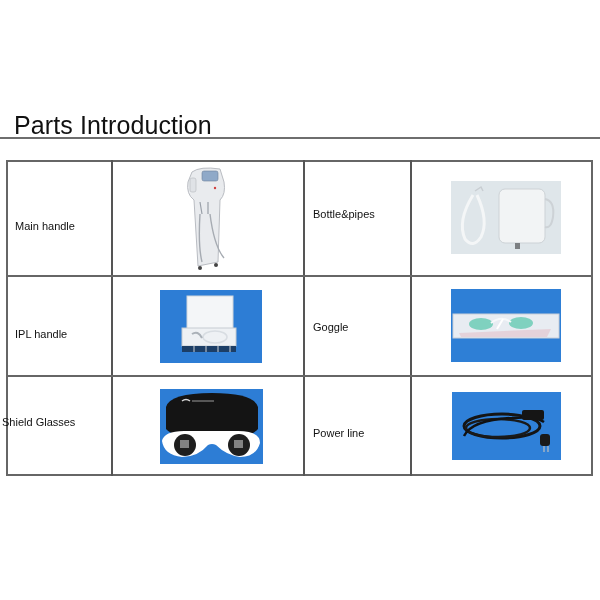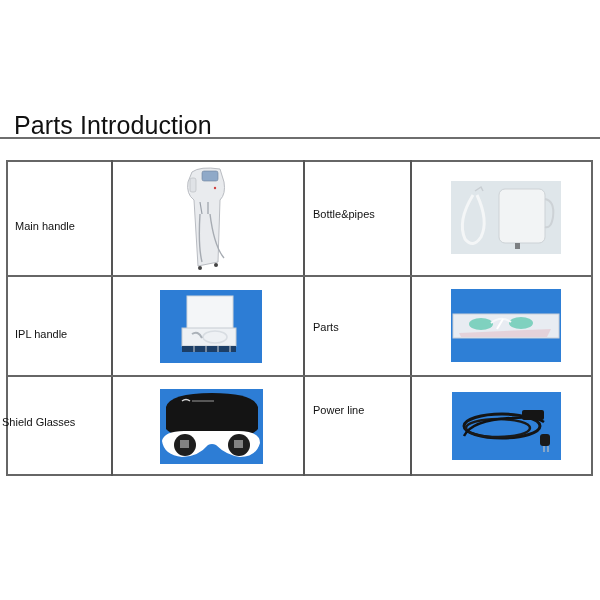--- a/index.html
+++ b/index.html
@@ -62,21 +62,21 @@
       <svg width="102" height="73" viewBox="0 0 102 73">
         <rect width="102" height="73" fill="#2d7dd5"></rect>
         <rect x="27" y="6" width="46" height="34" fill="#f4f6f8" stroke="#cfd5db" stroke-width="1"></rect>
         <rect x="22" y="38" width="54" height="18" fill="#eef1f4" stroke="#c6ccd2" stroke-width="1"></rect>
         <ellipse cx="55" cy="47" rx="12" ry="6" fill="none" stroke="#d8dde2" stroke-width="1.5"></ellipse>
         <path d="M32 44 Q38 40 42 48" stroke="#aab1b8" stroke-width="2" fill="none"></path>
         <rect x="22" y="56" width="54" height="6" fill="#1c3e66"></rect>
         <path d="M34 56 L34 62 M46 56 L46 62 M58 56 L58 62 M70 56 L70 62" stroke="#c8cfd6" stroke-width="1"></path>
       </svg>
     </div>
-    <div class="label" style="left:313px; top:321px">Parts</div>
+    <div class="label" style="left:313px; top:321px">Goggle</div>
     <div class="img" style="left:451px; top:289px">
       <svg width="110" height="73" viewBox="0 0 110 73">
         <rect width="110" height="73" fill="#2e7fd6"></rect>
         <rect x="2" y="25" width="106" height="24" fill="#e8ecf2" stroke="#c9cfd8" stroke-width="1"></rect>
         <path d="M8 44 L100 40 L96 48 L10 48 Z" fill="#e4c8d0" opacity="0.7"></path>
         <ellipse cx="30" cy="35" rx="12" ry="6" fill="#7fd1bf"></ellipse>
         <ellipse cx="70" cy="34" rx="12" ry="6" fill="#7fd1bf"></ellipse>
         <path d="M40 34 Q50 26 60 33" stroke="#f6f8fa" stroke-width="2" fill="none"></path>
         <path d="M46 40 L52 30" stroke="#ffffff" stroke-width="2"></path>
       </svg>
@@ -91,21 +91,21 @@
         <path d="M6 18 Q10 4 52 4 Q94 4 98 18 L98 40 Q90 50 52 50 Q14 50 6 40 Z" fill="#141414"></path>
         <path d="M22 12 Q26 9 30 12" stroke="#d9d9d9" stroke-width="1.5" fill="none"></path>
         <path d="M32 12 L54 12" stroke="#9a9a9a" stroke-width="1"></path>
         <path d="M2 52 Q4 42 24 42 L78 42 Q100 42 100 54 Q96 68 80 68 Q66 66 56 56 Q52 54 48 56 Q38 68 22 68 Q4 66 2 52 Z" fill="#ffffff"></path>
         <circle cx="25" cy="56" r="11" fill="#1e1e1e"></circle>
         <circle cx="79" cy="56" r="11" fill="#1e1e1e"></circle>
         <rect x="20" y="51" width="9" height="8" fill="#9b9b9b" opacity="0.8"></rect>
         <rect x="74" y="51" width="9" height="8" fill="#9b9b9b" opacity="0.8"></rect>
       </svg>
     </div>
-    <div class="label" style="left:313px; top:404px">Power line</div>
+    <div class="label" style="left:313px; top:427px">Power line</div>
     <div class="img" style="left:452px; top:392px">
       <svg width="109" height="68" viewBox="0 0 109 68">
         <rect width="109" height="68" fill="#2f80d8"></rect>
         <ellipse cx="50" cy="34" rx="38" ry="12" fill="none" stroke="#151515" stroke-width="3"></ellipse>
         <ellipse cx="46" cy="36" rx="32" ry="9" fill="none" stroke="#1a1a1a" stroke-width="2.5"></ellipse>
         <path d="M12 44 Q20 28 60 26 Q84 24 92 30" stroke="#111" stroke-width="2.5" fill="none"></path>
         <rect x="70" y="18" width="22" height="10" rx="2" fill="#151515"></rect>
         <rect x="88" y="42" width="10" height="12" rx="3" fill="#1a1a1a"></rect>
         <path d="M92 54 L92 60 M96 54 L96 60" stroke="#bfbfbf" stroke-width="1.2"></path>
       </svg>

